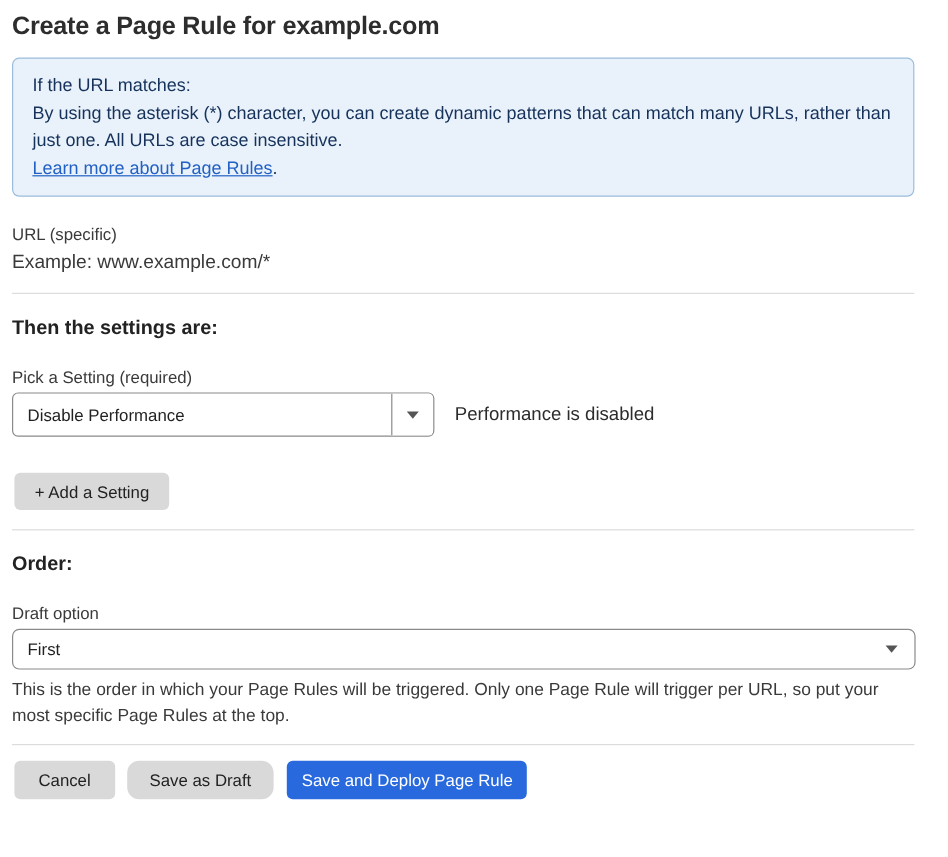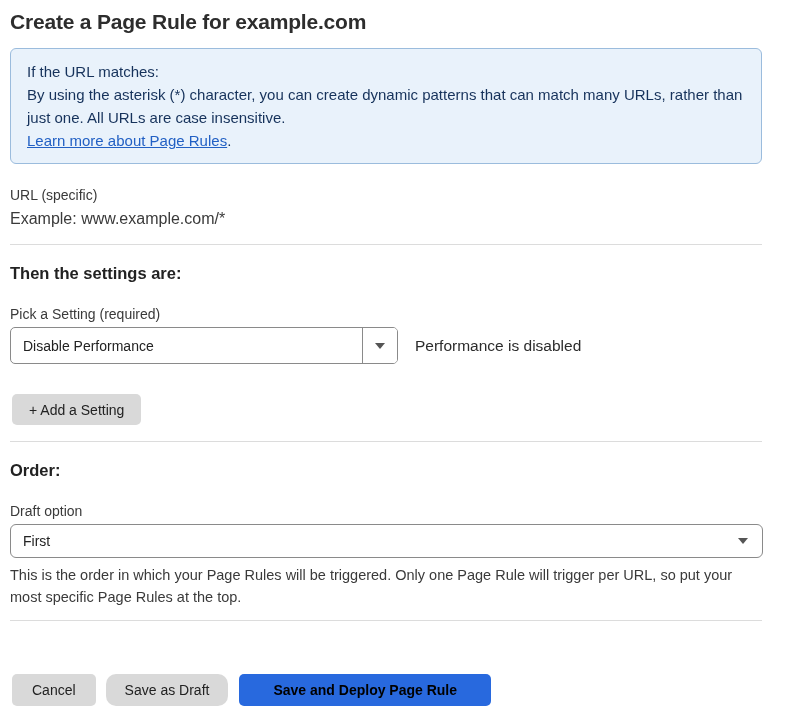--- a/index.html
+++ b/index.html
@@ -89,21 +89,21 @@
     margin-top: 18px;
   }
 
   .setting-row {
     margin-top: 4px;
     display: flex;
     align-items: center;
   }
 
   .setting-dropdown {
-    width: 388px;
+    width: 352px;
     height: 37px;
     background: #ffffff;
     border: 1px solid #8a8a8a;
     border-radius: 5px;
     display: flex;
     align-items: stretch;
     cursor: pointer;
     overflow: hidden;
   }
   .setting-dropdown-value {
@@ -138,21 +138,20 @@
   .btn {
     display: inline-block;
     border: none;
     border-radius: 5px;
     font-family: "Liberation Sans", "DejaVu Sans", sans-serif;
     font-size: 14px;
     line-height: 16px;
     padding: 8px 16px;
     height: 31px;
     cursor: pointer;
-    margin-top: 40px;
   }
   .btn-gray {
     background: #d9d9d9;
     color: #222222;
   }
   .add-setting-btn {
     margin-top: 30px;
     margin-left: 2px;
     padding: 8px 17px;
   }
@@ -188,23 +187,22 @@
     margin-left: 2px;
     display: flex;
     align-items: center;
   }
   .actions .btn { height: 32px; }
   .btn-cancel { padding: 8px 20px; }
   .btn-draft { margin-left: 10px; padding: 8px 19px; border-radius: 10px; }
   .btn-primary {
     margin-left: 11px;
     background: #2869de;
-    color: #000000;
-    padding: 8px 34px;
-    font-weight: bold;
+    color: #ffffff;
+    padding: 8px 12px;
   }
 </style>
 </head>
 <body>
 
 <div class="page">
 
   <h1 class="page-title">Create a Page Rule for example.com</h1>
 
   <div class="info-box">

